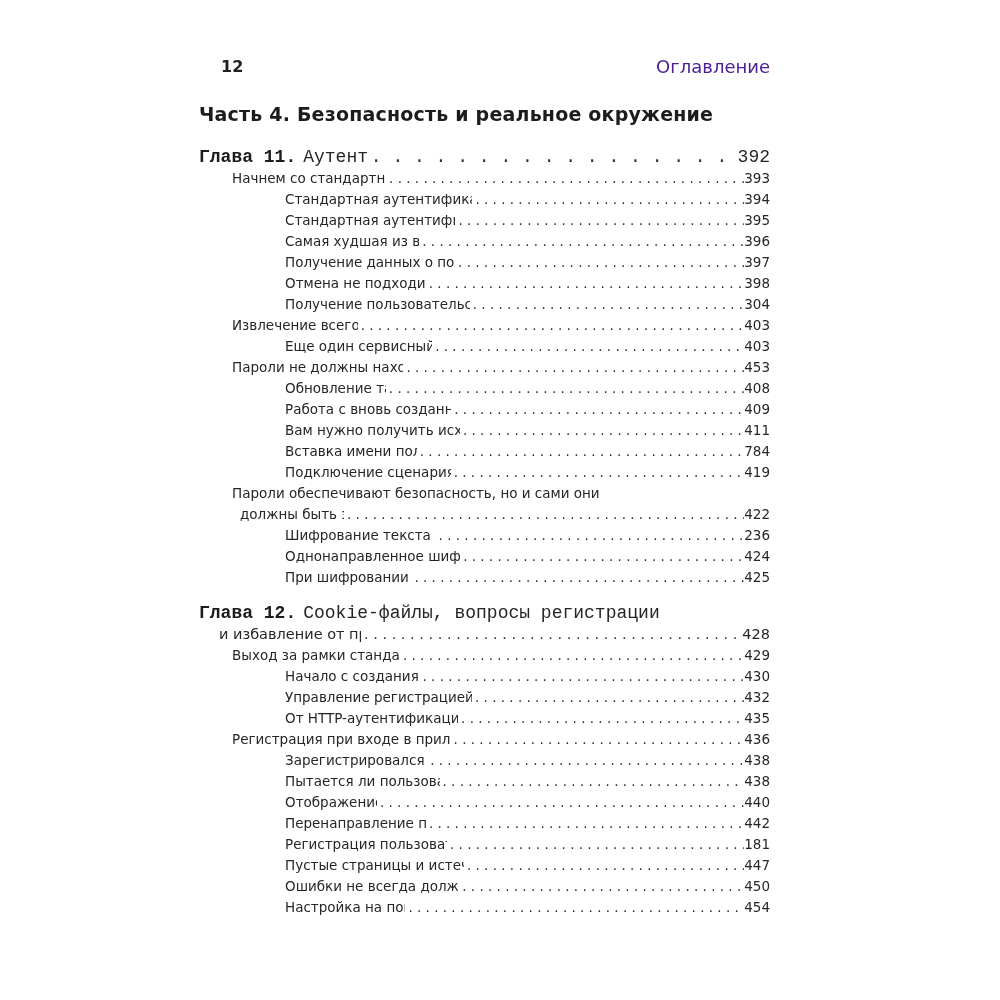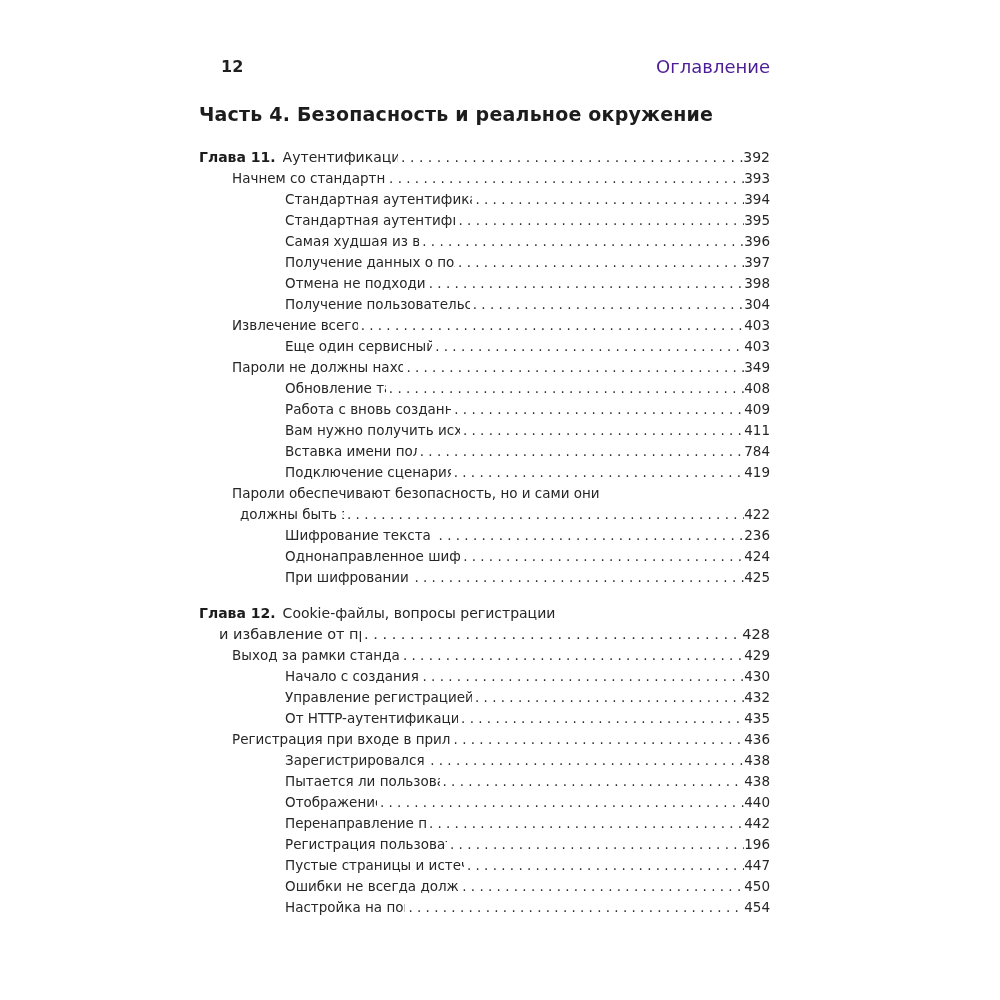--- a/index.html
+++ b/index.html
@@ -53,21 +53,21 @@
     }
     .row {
       display: flex;
       align-items: baseline;
       font-size: 13.5px;
       height: 21px;
       line-height: 21px;
       white-space: nowrap;
       color: #262626;
     }
-    .row.lvl0 { font-size: 14px; }
+    .row.lvl0 { font-size: 18px; font-family: Liberation Mono, monospace; }
     .row.lvl0 .label {
       font-weight: bold;
       margin-right: 7px;
       color: #1c1c1c;
     }
     .row.lvl1 { padding-left: 33px; }
     .row.lvl2 { padding-left: 86px; }
     .row.cont0 { padding-left: 20px; font-size: 14.5px; }
     .row.cont1 { padding-left: 41px; }
     .t {
@@ -151,21 +151,21 @@
         <span class="pg">403</span>
       </div>
       <div class="row lvl2">
         <span class="t">Еще один сервисный сценарий: authorize.php</span>
         <span class="dots"></span>
         <span class="pg">403</span>
       </div>
       <div class="row lvl1">
         <span class="t">Пароли не должны находиться в сценариях PHP</span>
         <span class="dots"></span>
-        <span class="pg">349</span>
+        <span class="pg">453</span>
       </div>
       <div class="row lvl2">
         <span class="t">Обновление таблицы users</span>
         <span class="dots"></span>
         <span class="pg">408</span>
       </div>
       <div class="row lvl2">
         <span class="t">Работа с вновь созданными недопустимыми данными.</span>
         <span class="dots"></span>
         <span class="pg">409</span>
@@ -259,21 +259,21 @@
         <span class="pg">440</span>
       </div>
       <div class="row lvl2">
         <span class="t">Перенаправление по мере необходимости</span>
         <span class="dots"></span>
         <span class="pg">442</span>
       </div>
       <div class="row lvl2">
         <span class="t">Регистрация пользователя при входе в приложение</span>
         <span class="dots"></span>
-        <span class="pg">196</span>
+        <span class="pg">181</span>
       </div>
       <div class="row lvl2">
         <span class="t">Пустые страницы и истечение срока действия cookie-файлов</span>
         <span class="dots"></span>
         <span class="pg">447</span>
       </div>
       <div class="row lvl2">
         <span class="t">Ошибки не всегда должны прерывать работу приложения</span>
         <span class="dots"></span>
         <span class="pg">450</span>

